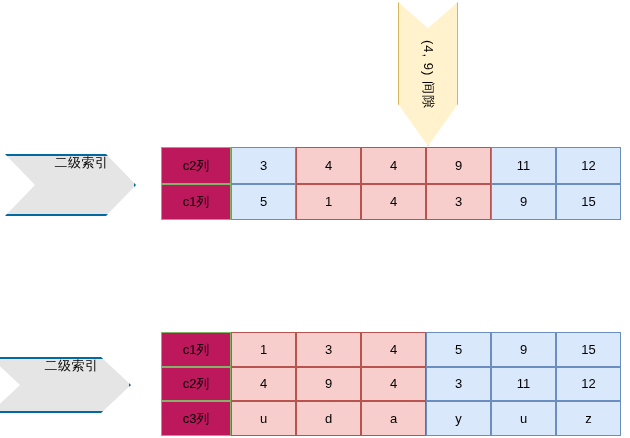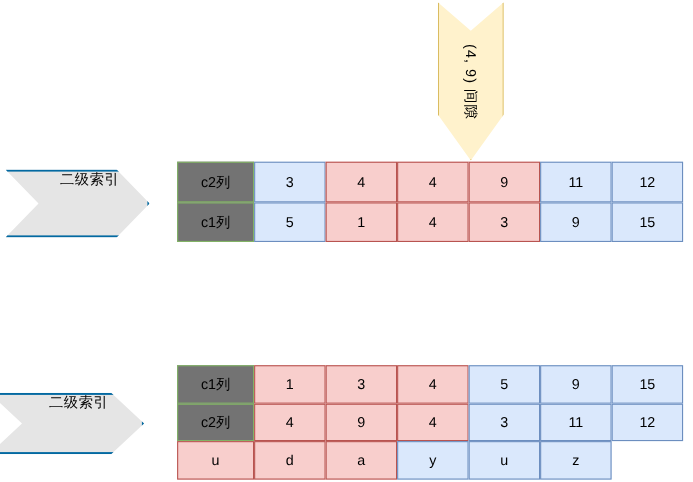--- a/index.html
+++ b/index.html
@@ -85,21 +85,21 @@
     align-items: center;
     justify-content: center;
     font-size: 13px;
     line-height: 1;
     border-top: 1px solid transparent;
     border-left: 1px solid transparent;
     border-right: 1px solid transparent;
     border-bottom: 1px solid transparent;
   }
   .cell.header {
-    background: #737373;
+    background: #be185d;
     border-color: #82b366;
   }
   .cell.blue {
     background: #dae8fc;
     border-color: #6c8ebf;
   }
   .cell.red {
     background: #f8cecc;
     border-color: #b85450;
   }
@@ -161,19 +161,20 @@
     <div class="cell blue">5</div>
     <div class="cell blue">9</div>
     <div class="cell blue">15</div>
     <div class="cell header">c2列</div>
     <div class="cell red">4</div>
     <div class="cell red">9</div>
     <div class="cell red">4</div>
     <div class="cell blue">3</div>
     <div class="cell blue">11</div>
     <div class="cell blue">12</div>
+    <div class="cell header">c3列</div>
     <div class="cell red">u</div>
     <div class="cell red">d</div>
     <div class="cell red">a</div>
     <div class="cell blue">y</div>
     <div class="cell blue">u</div>
     <div class="cell blue">z</div>
   </div>
 
 </body></html>

